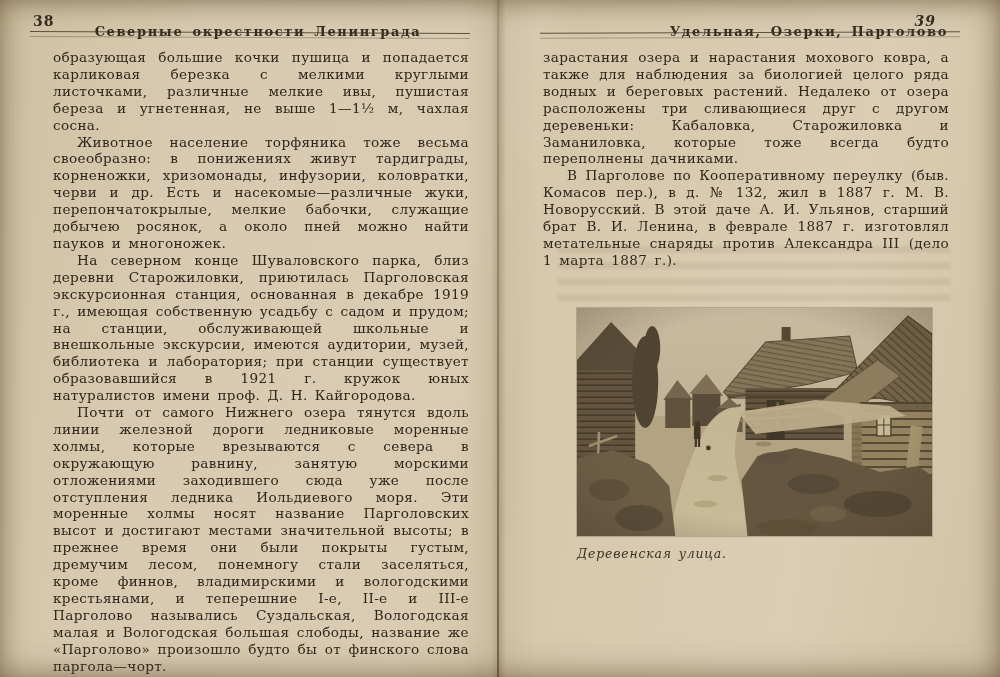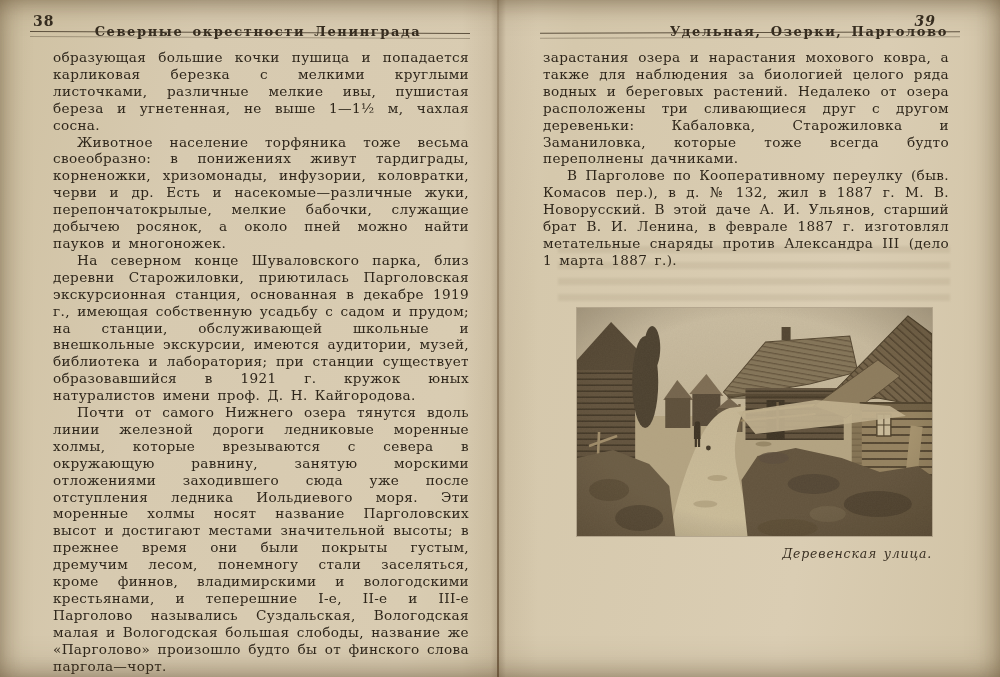--- a/index.html
+++ b/index.html
@@ -71,21 +71,21 @@
   }
 
   .photo-wrap{
     position:absolute;top:308px;left:77px;width:355px;height:228px;z-index:2;
     box-shadow:0 0 0 1px rgba(70,56,38,.25), inset 0 0 6px rgba(60,46,28,.3);
     background:#c7bba1;
   }
   .photo-wrap svg{display:block;width:100%;height:100%;}
   .photo-caption{
     position:absolute;top:546px;left:77px;width:355px;
-    text-align:right;font-style:italic;font-size:12.5px;
+    text-align:left;font-style:italic;font-size:12.5px;
     letter-spacing:.8px;word-spacing:2px;color:#3a3023;
   }
 </style>
 </head>
 <body>
 
 <div class="spread">
 
   <div class="page left">
     <div class="pg-num n38">38</div>

